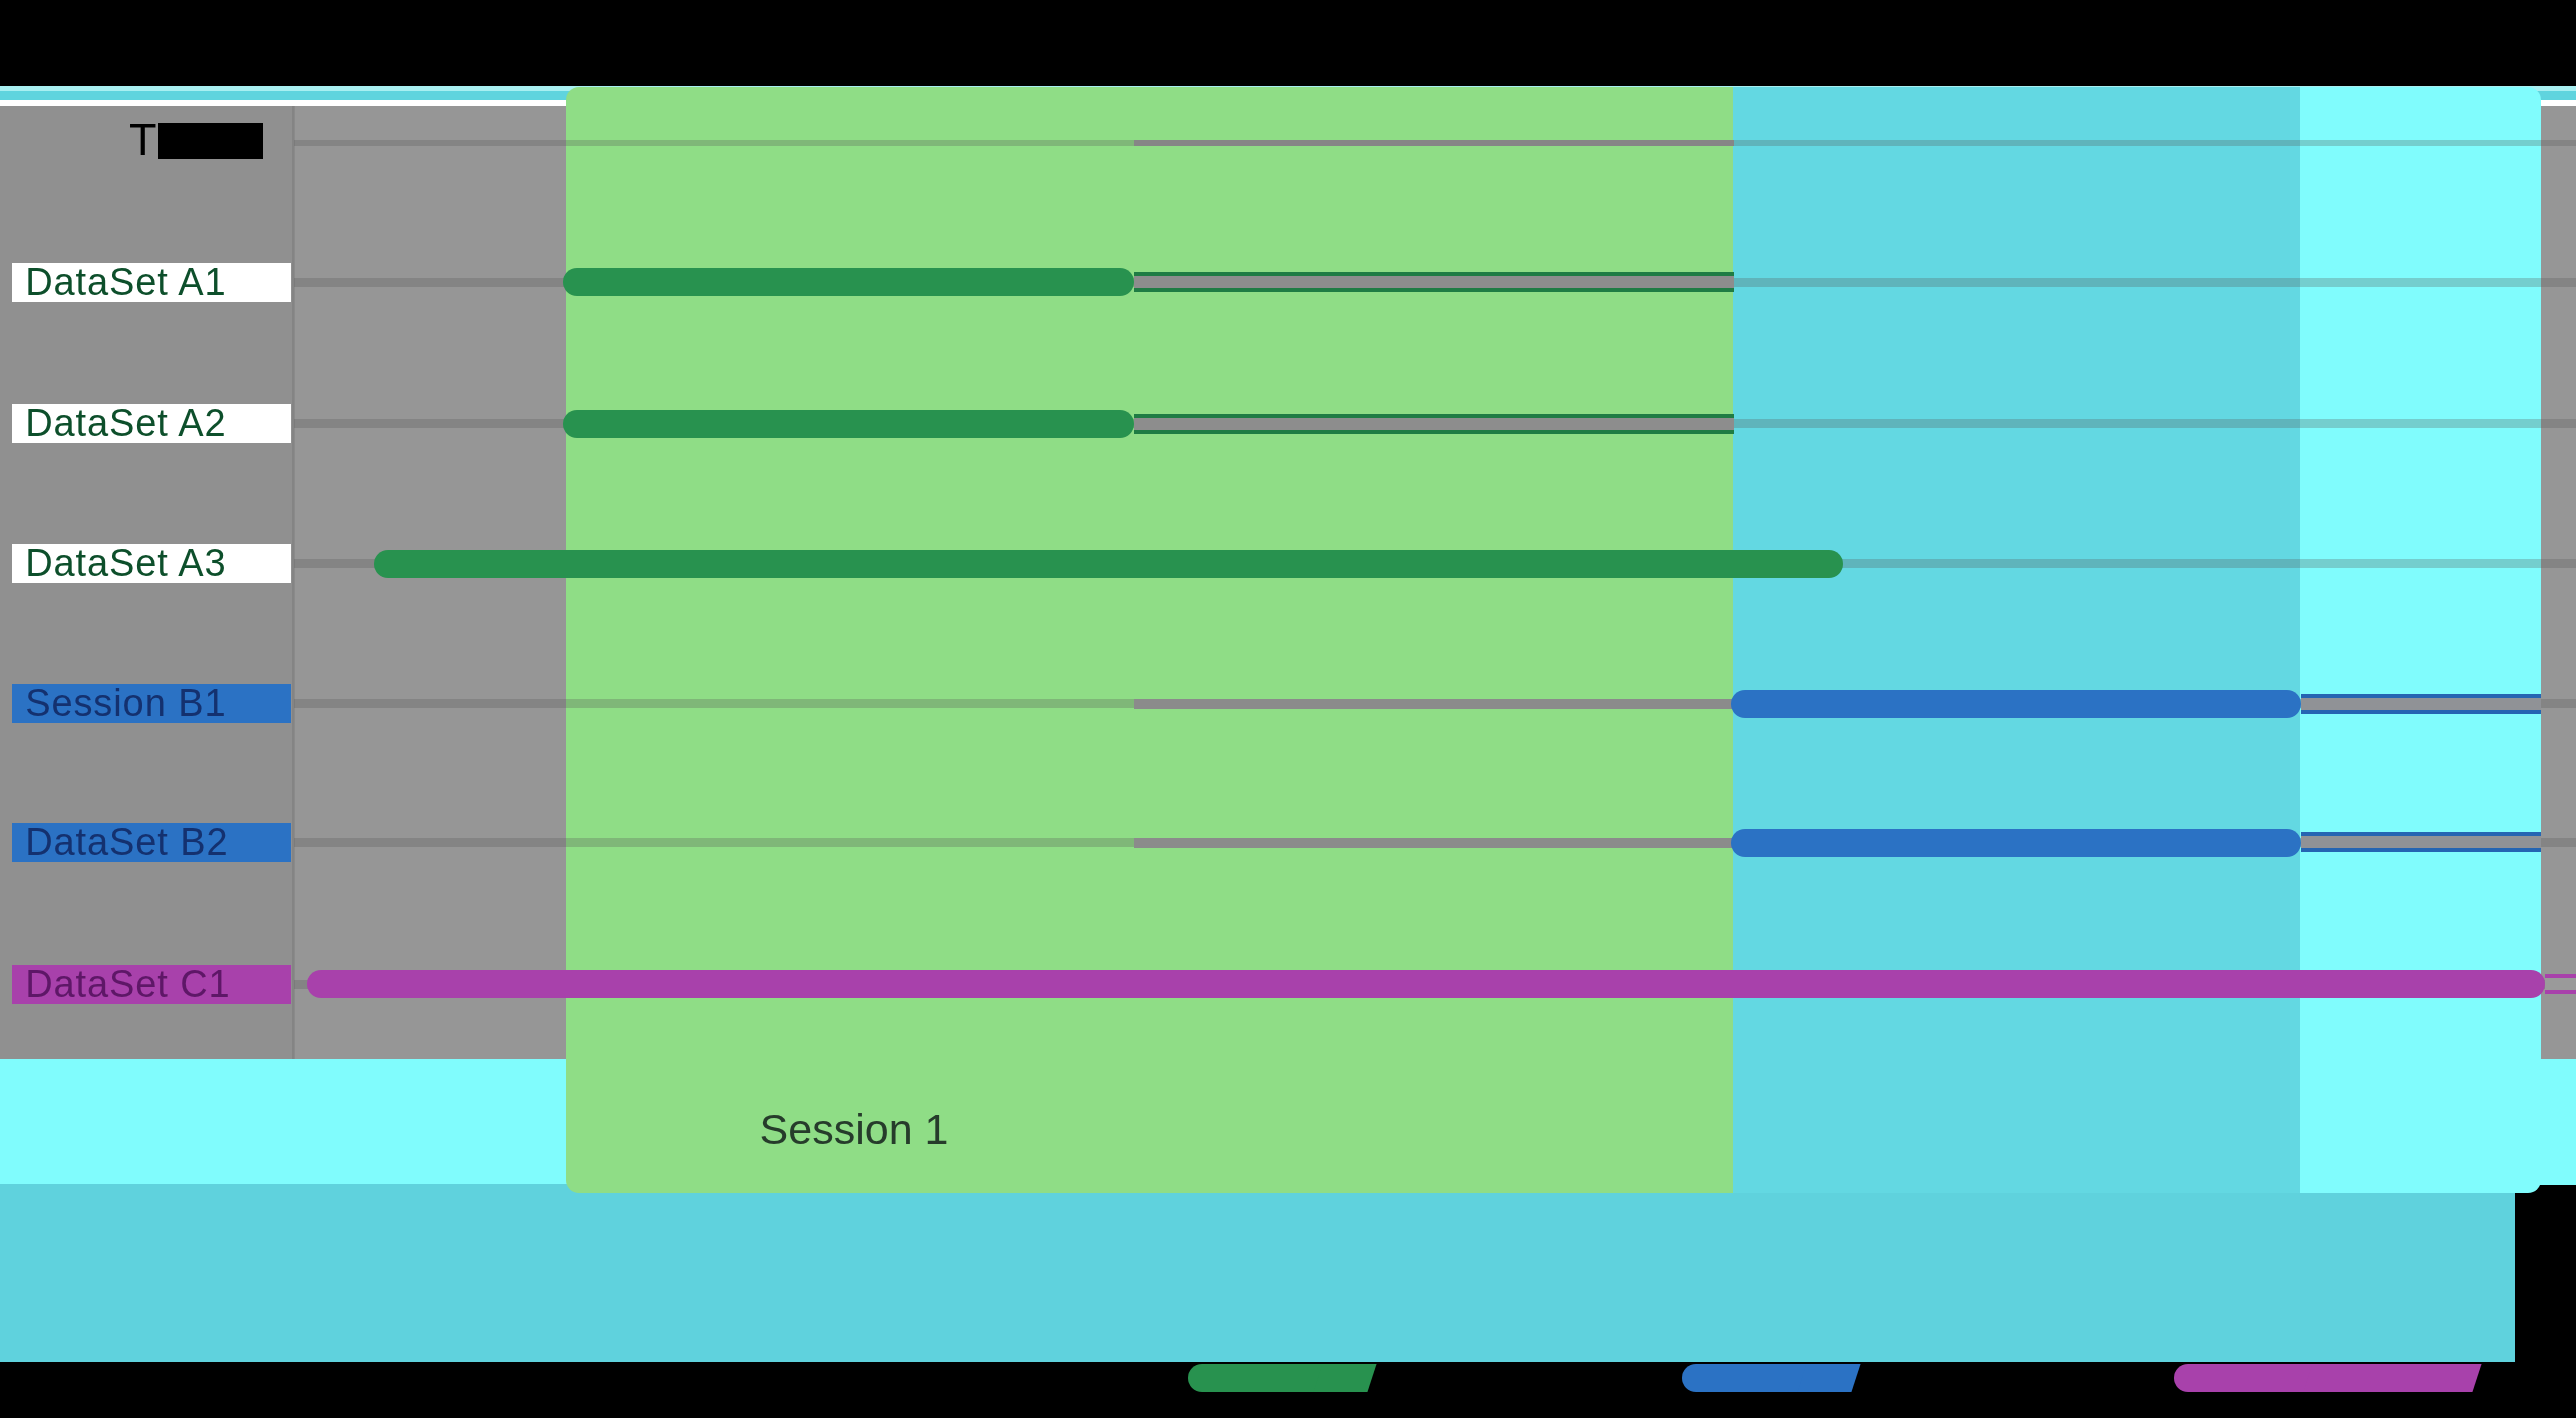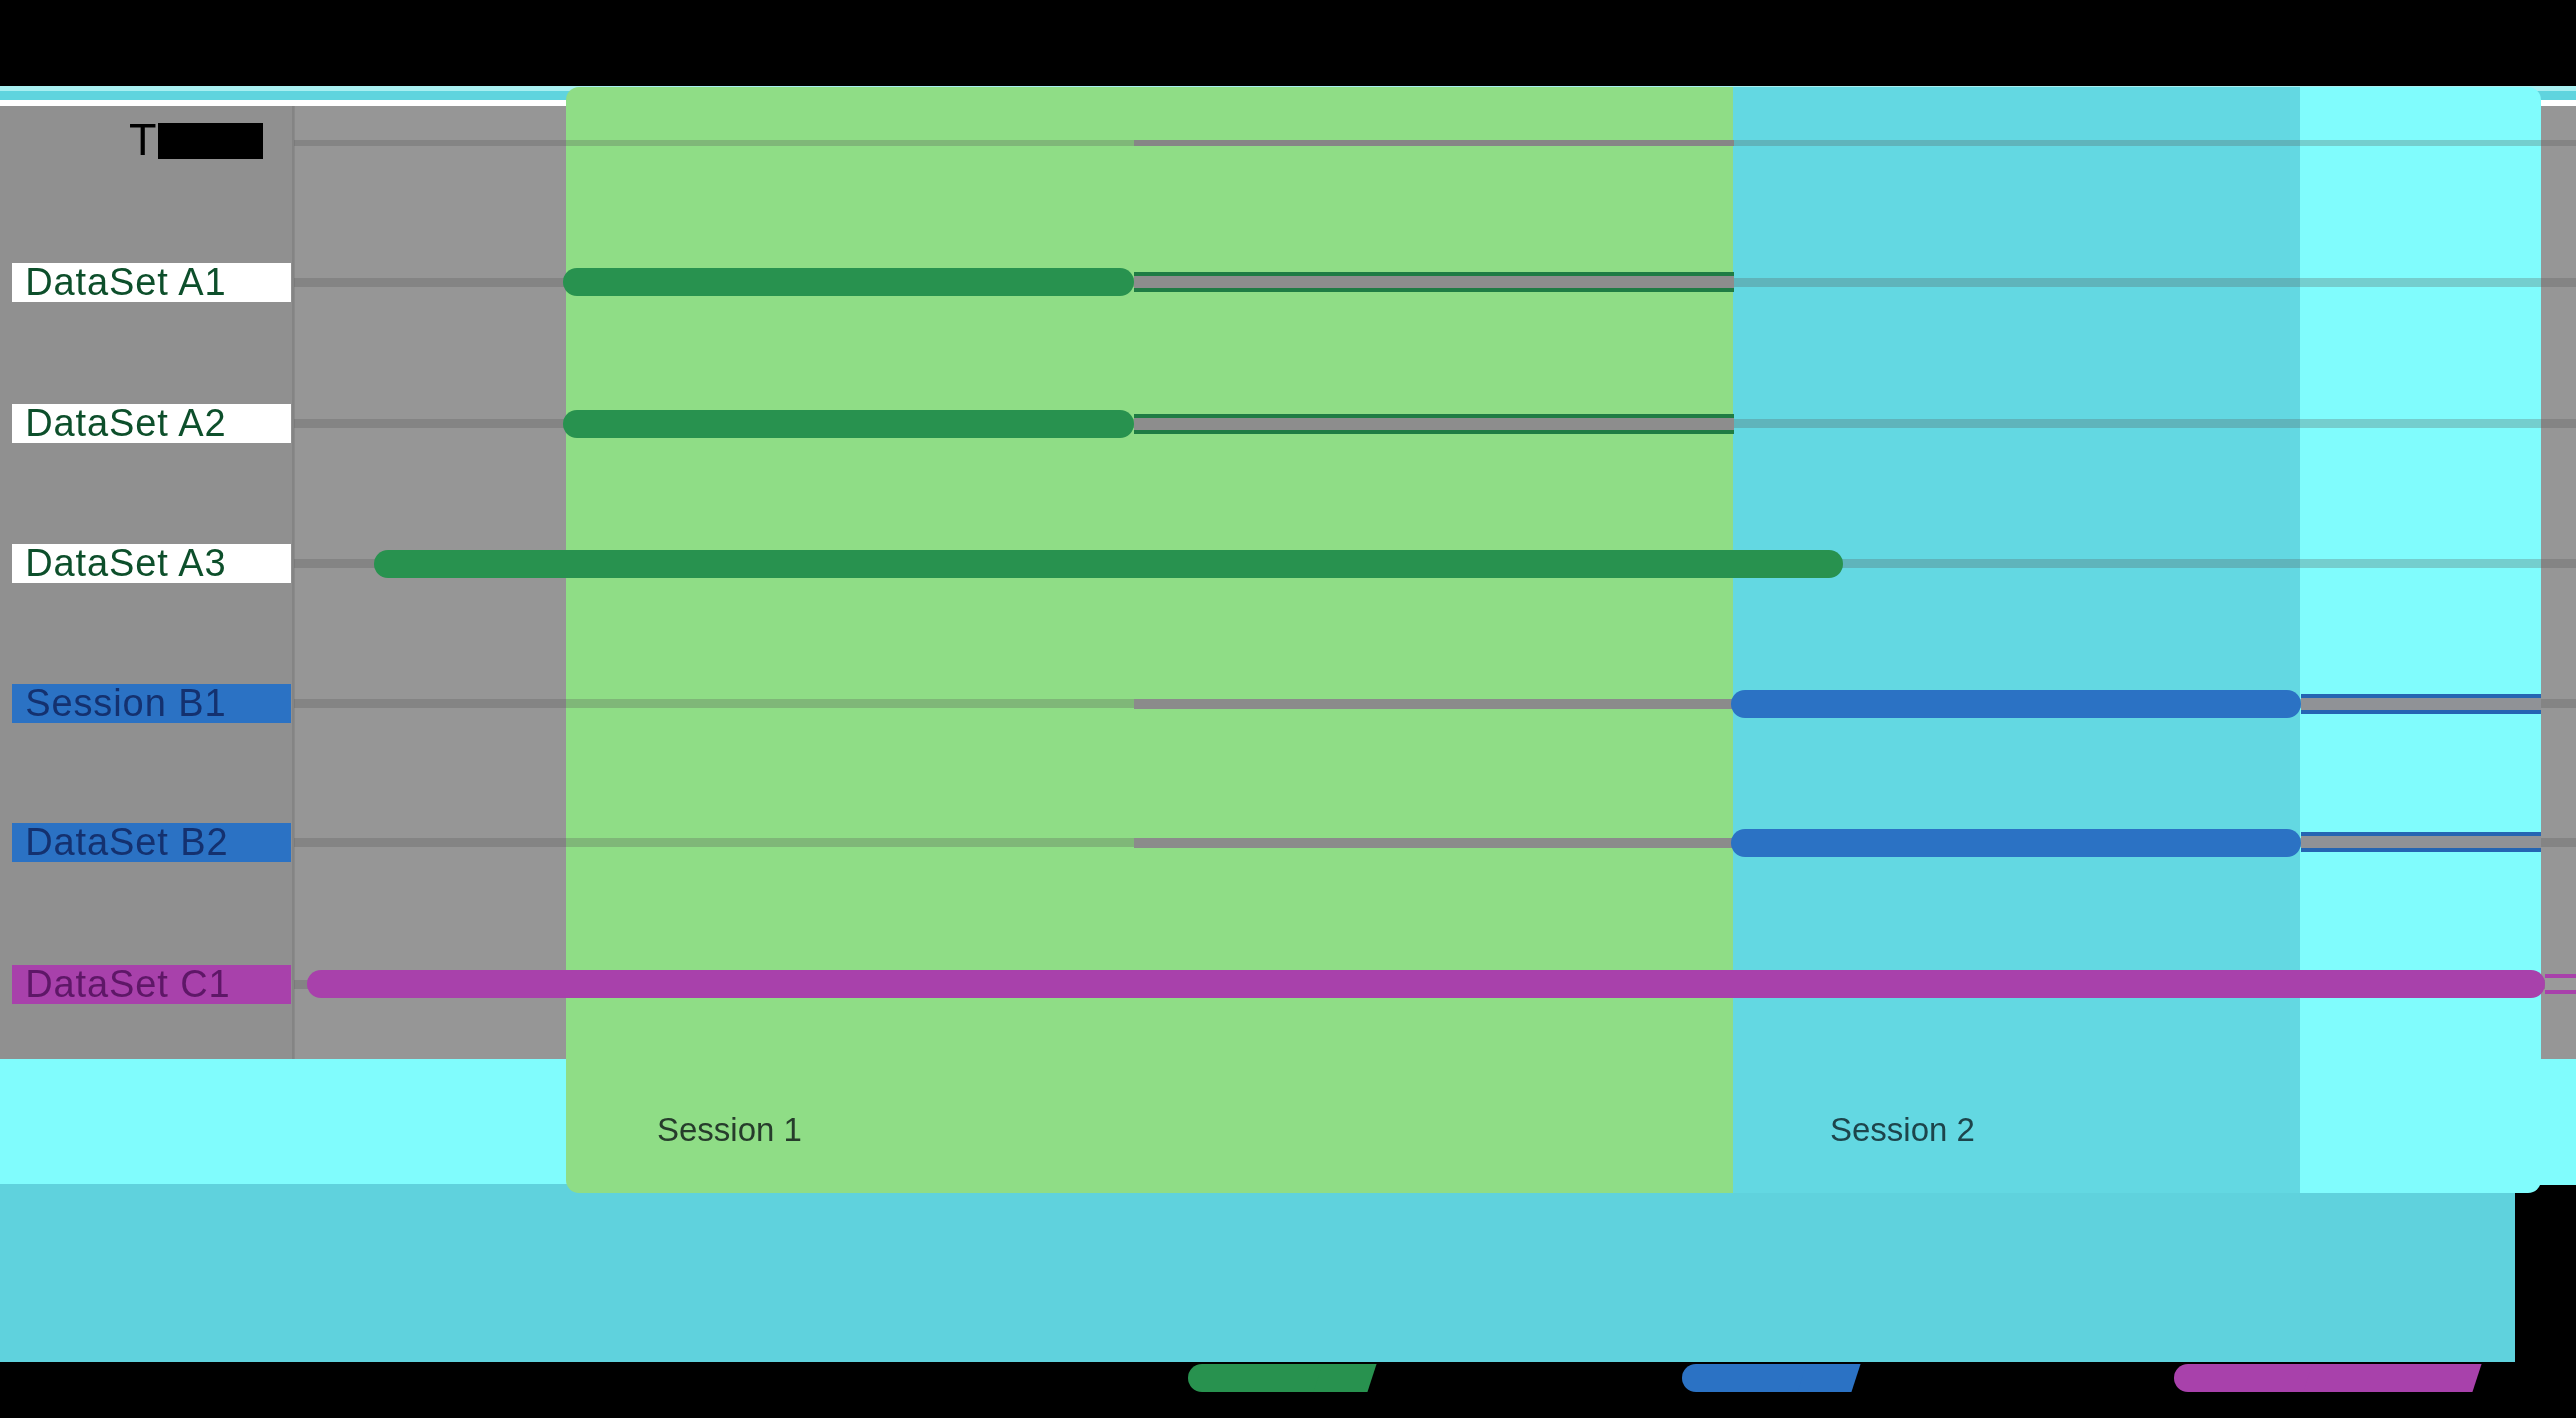--- a/index.html
+++ b/index.html
@@ -53,21 +53,21 @@
   .lbl-green{background:#ffffff;color:#0d4f2b;}
   .lbl-blue{background:#2b72c4;color:#14316f;}
   .lbl-magenta{background:#a841ab;color:#5e1767;}
 
   
   .title-wrap{left:129px;top:120px;height:39px;display:flex;align-items:flex-start;}
   .title-t{font-size:45px;line-height:39px;color:#000;font-weight:400;}
   .title-redaction{width:105px;height:36px;background:#000;margin-left:1.9px;margin-top:2.8px;}
 
   
-  .session-label{top:1104px;height:51px;line-height:51px;font-size:33px;}
+  .session-label{top:1104px;height:51px;line-height:51px;font-size:43px;text-align:center;}
   .session-1{left:657px;width:394px;color:#263c2b;}
   .session-2{left:1830px;width:385px;color:#1d444b;}
 
   
   .legend-key{top:1364px;height:28px;}
   .key-solid{position:absolute;left:0;top:0;height:28px;border-radius:14px 0 0 14px;}
   .key-tail{position:absolute;top:0;height:28px;transform:skewX(-18deg);}
   .kg{background:#28924f;}
   .kb{background:#2b72c4;}
   .km{background:#a841ab;}
@@ -122,21 +122,20 @@
   </div>
 
   <div class="abs rowlabel lbl-green" style="top:263px;">DataSet A1</div>
   <div class="abs rowlabel lbl-green" style="top:404px;">DataSet A2</div>
   <div class="abs rowlabel lbl-green" style="top:544px;">DataSet A3</div>
   <div class="abs rowlabel lbl-blue" style="top:684px;">Session B1</div>
   <div class="abs rowlabel lbl-blue" style="top:823px;">DataSet B2</div>
   <div class="abs rowlabel lbl-magenta" style="top:965px;">DataSet C1</div>
 
   <div class="abs session-label session-1">Session 1</div>
-  <div class="abs session-label session-2">Session 2</div>
 
   <div class="abs legend-key" style="left:1188px;width:197px;">
     <span class="key-solid kg" style="width:141px;"></span>
     <span class="key-tail kg" style="left:130px;width:54px;"></span>
     <span></span>
   </div>
   <div class="abs legend-key" style="left:1682px;width:188px;">
     <span class="key-solid kb" style="width:131px;"></span>
     <span class="key-tail kb" style="left:120px;width:54px;"></span>
     <span></span>

